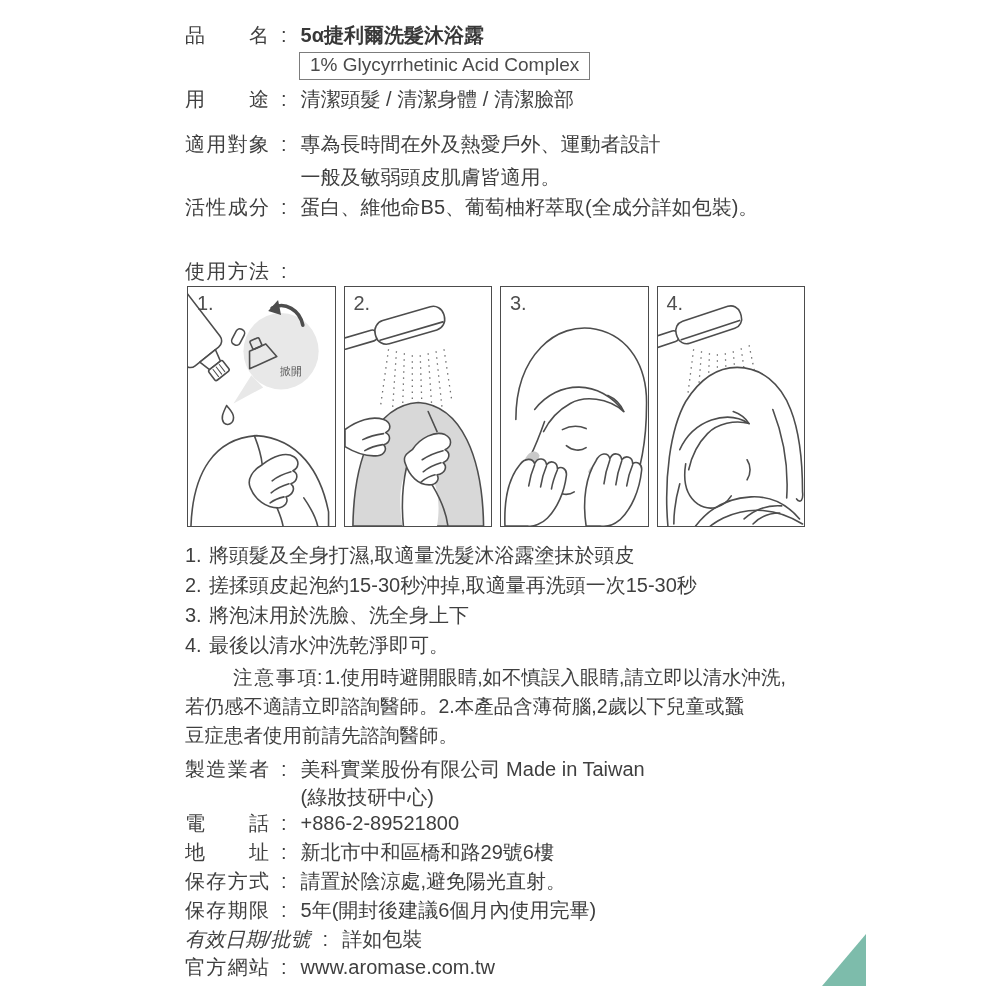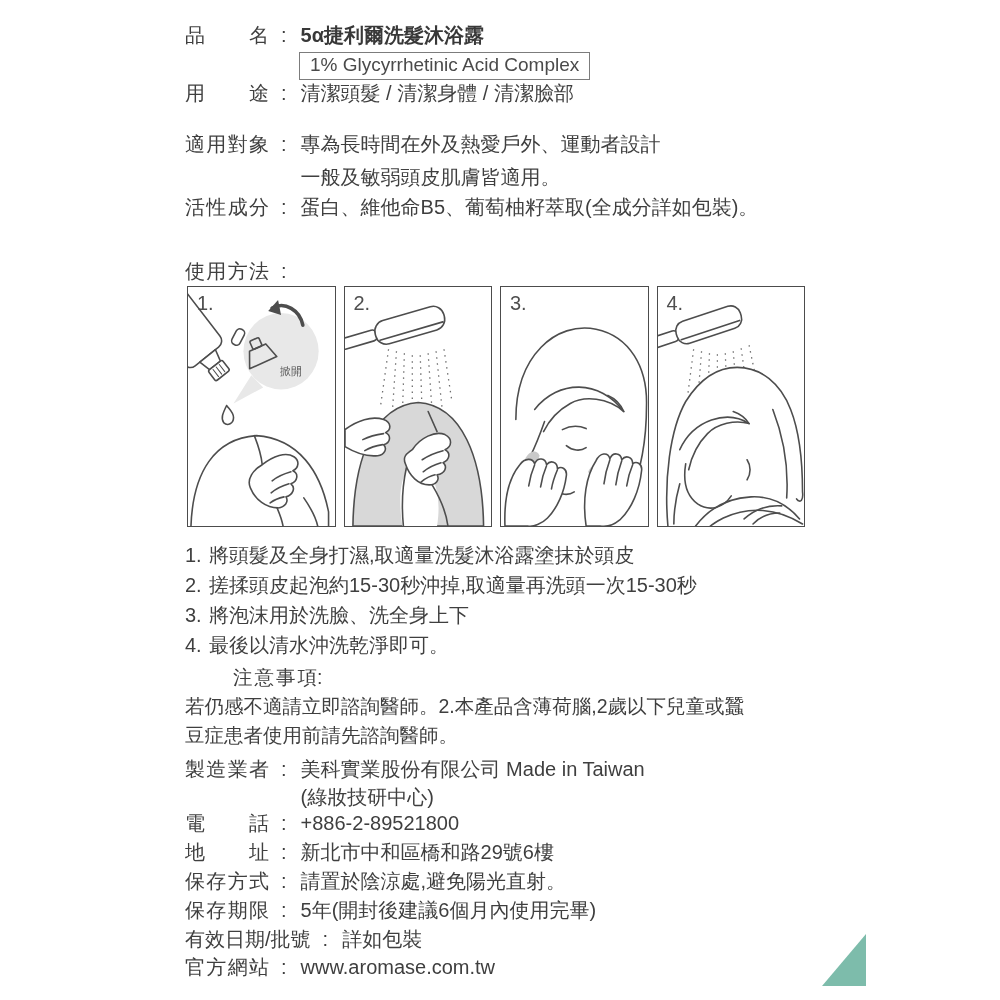--- a/index.html
+++ b/index.html
@@ -5,21 +5,21 @@
   html,body{margin:0;padding:0;}
   body{
     width:1000px;height:1000px;position:relative;background:#ffffff;
     font-family:"Liberation Sans","DejaVu Sans",sans-serif;
     color:#3f3f3f;overflow:hidden;
   }
   .row{position:absolute;left:185px;display:flex;align-items:flex-start;
        font-size:20px;line-height:30px;white-space:nowrap;color:#3f3f3f;gap:12px;}
   .lbl{display:inline-block;width:84px;flex:none;text-align:justify;
        text-align-last:justify;text-justify:inter-character;}
-  .lbl-wide{width:auto;text-align:center;text-align-last:left;}
+  .lbl-wide{width:auto;text-align:center;text-align-last:left;font-style:italic;}
   .colon{flex:none;margin-right:2px;}
   .val{flex:none;}
   .val-col{display:flex;flex-direction:column;}
   .bold-name{font-weight:700;font-size:20px;color:#383838;}
   .lh33{line-height:33px;}
   .lh28{line-height:28px;}
   .badge{
     position:absolute;left:293px;top:52px;border:1.5px solid #7c7c7c;
     padding:1px 10px 3px 10px;font-size:19px;color:#4a4a4a;background:#fff;margin-left:6px;
   }
@@ -58,21 +58,21 @@
 <body>
 
 <div class="row" style="top:20px">
   <span class="lbl">品名</span>
     <span class="colon">:</span>
     <span class="val bold-name">5α捷利爾洗髮沐浴露</span>
 </div>
 
 <div class="badge">1% Glycyrrhetinic Acid Complex</div>
 
-<div class="row" style="top:78px">
+<div class="row" style="top:84px">
   <span class="lbl">用途</span>
     <span class="colon">:</span>
     <span class="val">清潔頭髮 / 清潔身體 / 清潔臉部</span>
 </div>
 
 <div class="row lh33" style="top:128px">
   <span class="lbl">適用對象</span>
     <span class="colon">:</span>
   <span class="val-col">
     <span>專為長時間在外及熱愛戶外、運動者設計</span>
@@ -226,20 +226,21 @@
   <div class="step">
       <span class="n">4.</span>
       <span>最後以清水沖洗乾淨即可。</span>
     </div>
 </div>
 
 <div class="caut">
   <div class="l1">
     <span class="lbl">注意事項</span>
       <span class="colon">:</span>
+      <span>1.使用時避開眼睛,如不慎誤入眼睛,請立即以清水沖洗,</span>
   </div>
   <div>若仍感不適請立即諮詢醫師。2.本產品含薄荷腦,2歲以下兒童或蠶</div>
   <div>豆症患者使用前請先諮詢醫師。</div>
 </div>
 
 <div class="row lh28" style="top:755px">
   <span class="lbl">製造業者</span>
     <span class="colon">:</span>
   <span class="val-col">
     <span>美科實業股份有限公司 Made in Taiwan</span>

